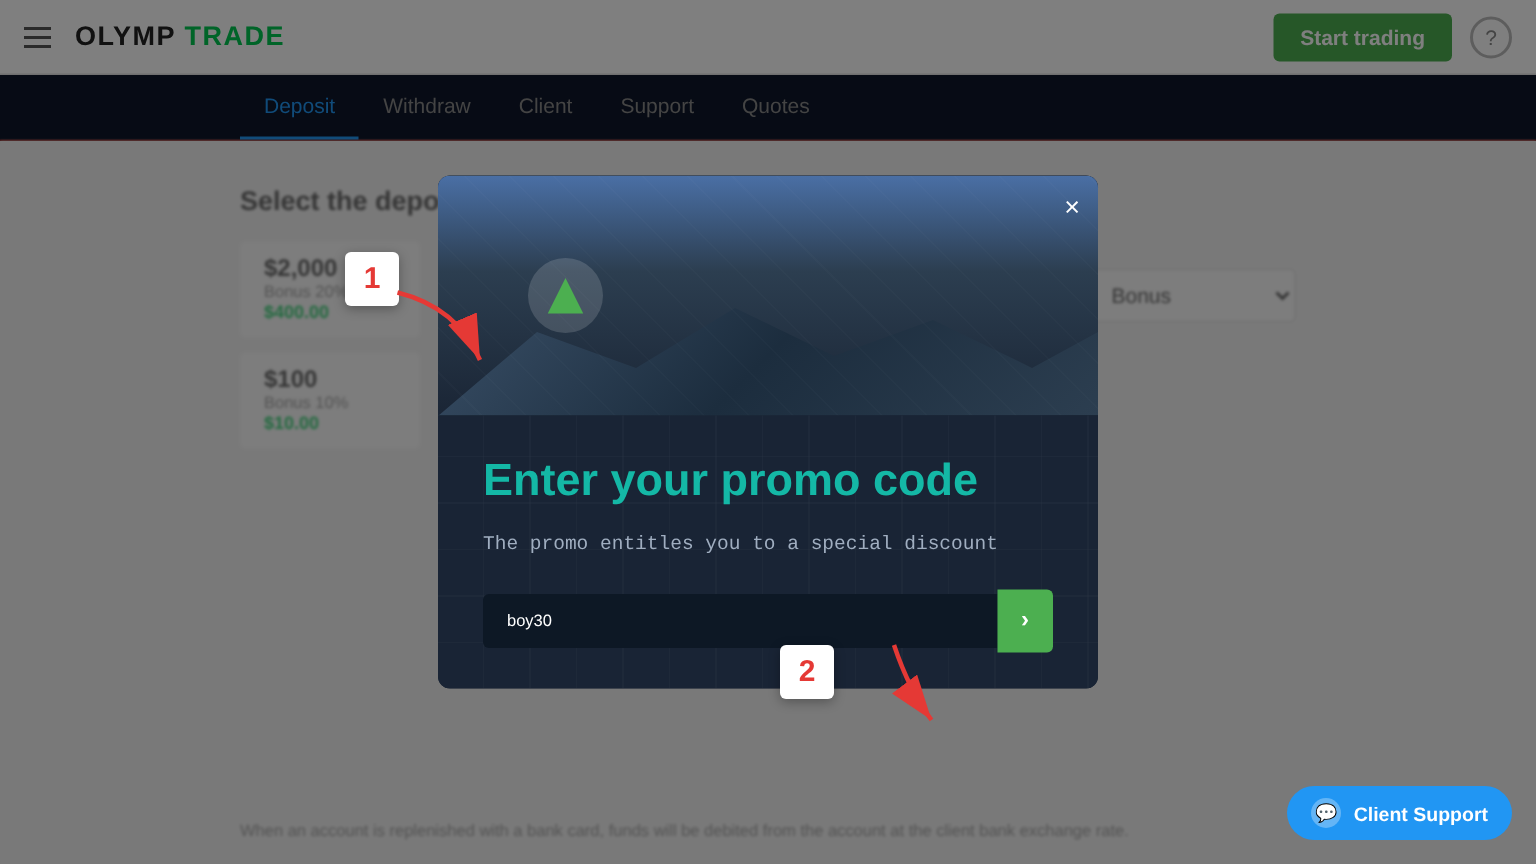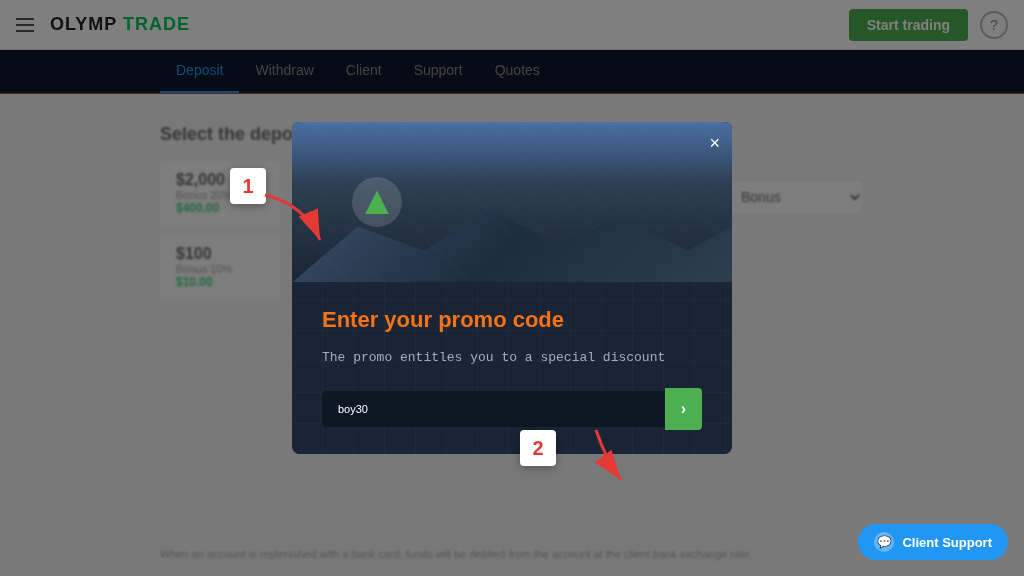--- a/index.html
+++ b/index.html
@@ -239,23 +239,23 @@
       top: 0; left: 0; right: 0; bottom: 0;
       opacity: 0.08;
       background-image:
         repeating-linear-gradient(0deg, transparent, transparent 30px, rgba(255,255,255,0.3) 30px, rgba(255,255,255,0.3) 31px),
         repeating-linear-gradient(90deg, transparent, transparent 30px, rgba(255,255,255,0.3) 30px, rgba(255,255,255,0.3) 31px);
     }
 
     .modal-content-inner { position: relative; z-index: 1; }
 
     .modal-title {
-      font-size: 22px;
+      font-size: 30px;
       font-weight: 700;
-      color: #f97316;
+      color: #14b8a6;
       margin-bottom: 13px;
       line-height: 1.3;
     }
     .modal-subtitle {
       font-size: 13px;
       color: #a0aec0;
       margin-bottom: 20px;
       line-height: 1.5;
       font-family: Liberation Mono, monospace;
     }

